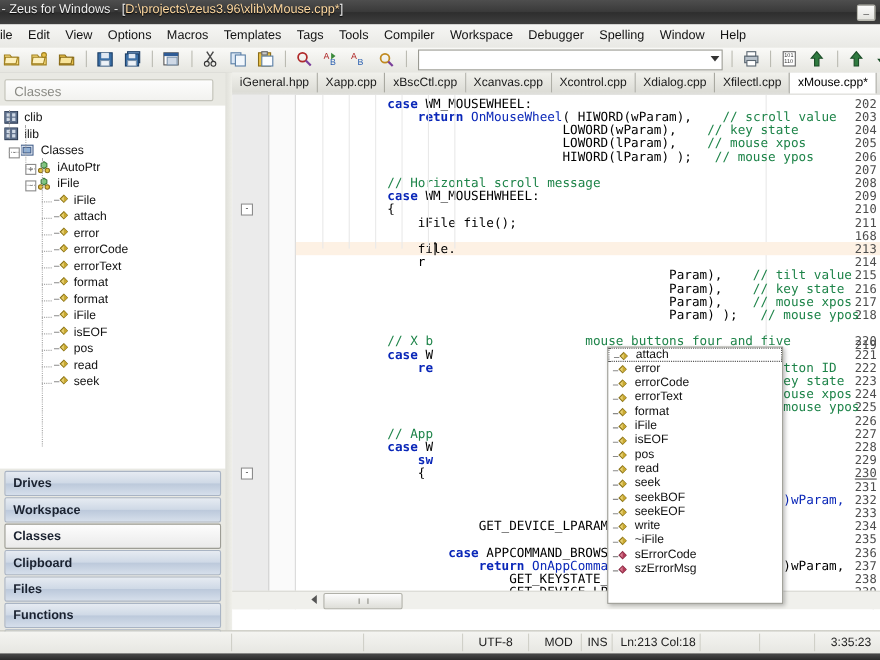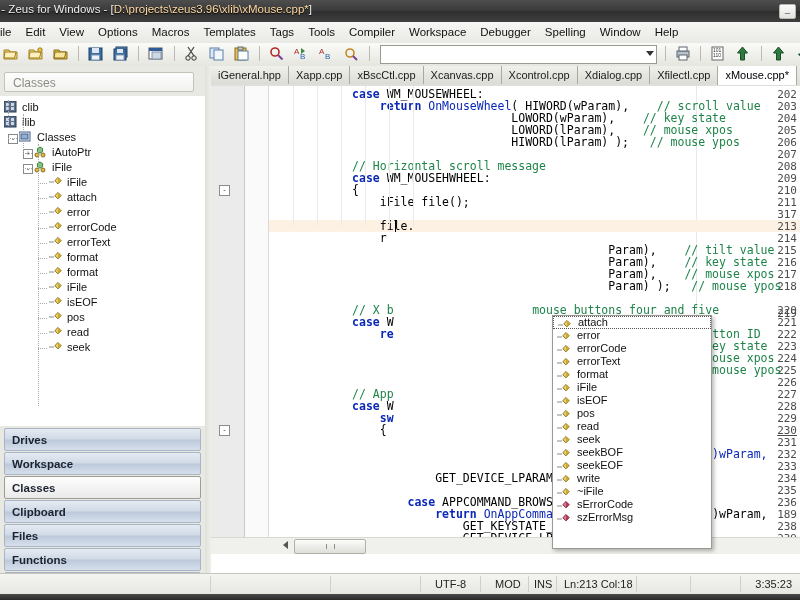--- a/index.html
+++ b/index.html
@@ -560,21 +560,21 @@
           <div class="codeline" style="top: 62px;"></div>
           <div class="lnum" style="top: 74px;">208</div>
           <div class="codeline" style="top: 74px;">            <span class="cmt">// Horizontal scroll message</span></div>
           <div class="lnum" style="top: 86px;">209</div>
           <div class="codeline" style="top: 86px;">            <span class="kw">case</span> WM_MOUSEHWHEEL:</div>
           <div class="lnum" style="top: 98px;">210</div>
           <div class="foldbox" style="top: 99px;">-</div>
           <div class="codeline" style="top: 98px;">            {</div>
           <div class="lnum" style="top: 110px;">211</div>
           <div class="codeline" style="top: 110px;">                iFile file();</div>
-          <div class="lnum" style="top: 122px;">317</div>
+          <div class="lnum" style="top: 122px;">168</div>
           <div class="codeline" style="top: 122px;"></div>
           <div class="curline" style="top: 134px;"></div>
           <div class="lnum" style="top: 134px;">213</div>
           <div class="codeline" style="top: 134px;">                file.</div>
           <div class="lnum" style="top: 146px;">214</div>
           <div class="codeline" style="top: 146px;">                r</div>
           <div class="lnum" style="top: 158px;">215</div>
           <div class="codeline" style="top: 158px;">                                                 Param),    <span class="cmt">// tilt value</span></div>
           <div class="lnum" style="top: 170px;">216</div>
           <div class="codeline" style="top: 170px;">                                                 Param),    <span class="cmt">// key state</span></div>
@@ -612,21 +612,21 @@
           <div class="lnum" style="top: 362px;">232</div>
           <div class="codeline" style="top: 362px;">                                            <span class="fn">owserBackward( (HWND)wParam,</span></div>
           <div class="lnum" style="top: 374px;">233</div>
           <div class="codeline" style="top: 374px;">                                            AM(lParam),</div>
           <div class="lnum" style="top: 386px;">234</div>
           <div class="codeline" style="top: 386px;">                        GET_DEVICE_LPARAM(lParam) );</div>
           <div class="lnum" style="top: 398px;">235</div>
           <div class="codeline" style="top: 398px;"></div>
           <div class="lnum" style="top: 410px;">236</div>
           <div class="codeline" style="top: 410px;">                    <span class="kw">case</span> APPCOMMAND_BROWSER_FORWARD:</div>
-          <div class="lnum" style="top: 422px;">189</div>
+          <div class="lnum" style="top: 422px;">237</div>
           <div class="codeline" style="top: 422px;">                        <span class="kw">return</span> <span class="fn">OnAppCommandBrowserForward</span>( (HWND)wParam,</div>
           <div class="lnum" style="top: 434px;">238</div>
           <div class="codeline" style="top: 434px;">                            GET_KEYSTATE_LPARAM(lParam),</div>
           <div class="lnum" style="top: 446px;">239</div>
           <div class="codeline" style="top: 446px;">                            GET_DEVICE_LPARAM(lParam) );</div>
           <div class="lnum" style="top: 458px;">240</div>
           <div class="codeline" style="top: 458px;"></div>
           <div class="caret" style="left: 184px; top: 134px;"></div>
           <div class="marginline" style="left: 82px; height: 140px;"></div>
           <div class="marginline" style="left: 106px; height: 140px;"></div>

